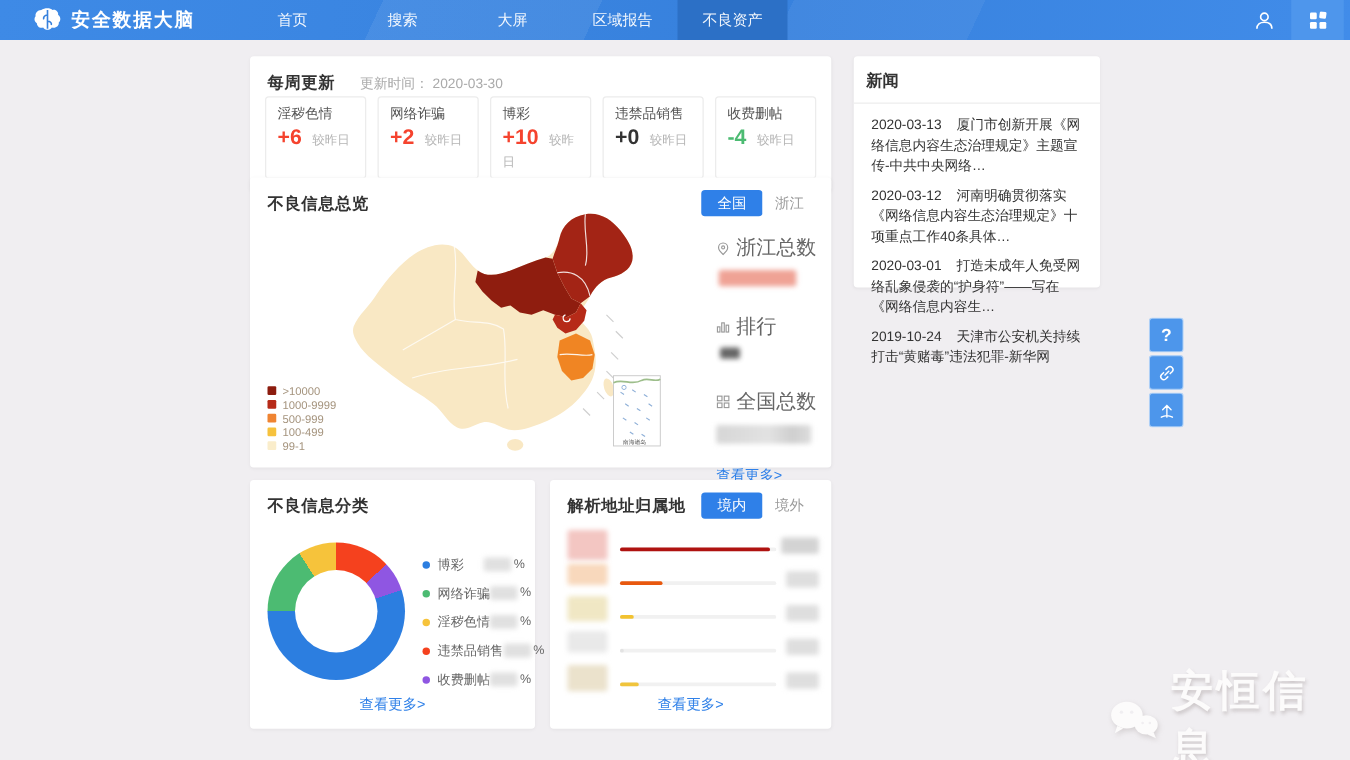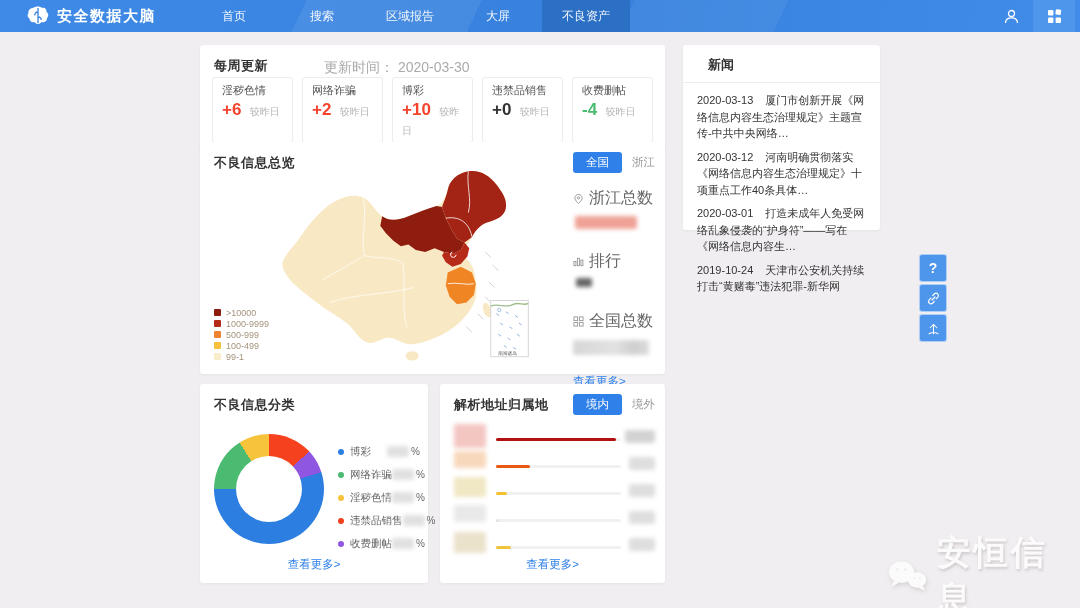--- a/index.html
+++ b/index.html
@@ -23,49 +23,49 @@
   .apps-btn { width:42px; height:32px; background:#4E96EC; display:flex; align-items:center; justify-content:center; margin-right:5px; }
 
   
   .panel { position:absolute; background:#fff; border-radius:3px; box-shadow:0 1px 3px rgba(0,0,0,.05); }
   .panel-title { position:absolute; left:14px; top:12px; font-size:13px; font-weight:bold; color:#333; letter-spacing:.5px; }
   .more-link { color:#2F80E8; font-size:11.5px; cursor:pointer; }
   .redact { filter:blur(2px); border-radius:2px; }
 
   
   #weekly { left:200px; top:45px; width:465px; height:108px; }
-  .weekly-time { position:absolute; left:88px; top:14px; font-size:14px; color:#aaa;margin-left:36px; }
+  .weekly-time { position:absolute; left:88px; top:14px; font-size:11px; color:#aaa; }
   .cards { position:absolute; left:12px; right:12px; top:32px; bottom:10px; display:flex; gap:9px; }
   .card { flex:1; border:1px solid #ececec; border-radius:3px; padding:5px 9px; }
   .card-label { font-size:11px; color:#555; white-space:nowrap; }
   .card-delta { font-size:17px; font-weight:bold; margin-top:2px; display:inline-block; }
   .card-note { font-size:10px; color:#b5b5b5; margin-left:4px; }
 
   
   #overview { left:200px; top:142px; width:465px; height:232px; }
-  .toggle { position:absolute; right:0; top:10px; display:flex; align-items:center;margin-left:32px; }
+  .toggle { position:absolute; right:12px; top:10px; display:flex; align-items:center;margin-left:32px; }
   .toggle .tbtn { font-size:11.5px; color:#999; padding:3px 10px; border-radius:3px; cursor:pointer; background:#fff; }
   .toggle .tbtn.active { background:#2F80E8; color:#fff; padding:3px 13px; }
   #map-box { position:absolute; left:64px; top:20px; width:300px; height:206px; }
   .map-legend { position:absolute; left:14px; bottom:12px; z-index:3; }
   .ml-row { display:flex; align-items:center; gap:5px; height:11px; }
   .ml-sq { width:7px; height:7px; border-radius:1px; }
   .ml-label { font-size:9px; color:#a5947e; }
   .ov-stats { position:absolute; right:8px; top:46px; width:84px; }
   .ov-row { margin-bottom:10px; }
   .ov-label { display:flex; align-items:center; gap:5px; font-size:16px; color:#666; }
   .ov-blob1 { width:62px; height:13px; background:#EFA295; margin:7px 0 22px 2px; }
   .ov-blob2 { width:16px; height:9px; background:#4a4a4a; opacity:.85; margin:6px 0 24px 3px; }
   .ov-blob3 { width:76px; height:15px; background:#d9d9d9; margin:8px 0 16px 0;
               background:linear-gradient(90deg,#d6d6d6 0%,#e2e2e2 55%,#cfcfcf 80%,#dcdcdc 100%); }
   .ov-more { display:inline-block; }
 
   
   #news { left:683px; top:45px; width:197px; height:185px; }
-  .news-head { padding:11px 25px 8px; border-bottom:1px solid #ededed; font-size:13px; font-weight:bold; color:#333; }
+  .news-head { padding:11px 10px 8px; border-bottom:1px solid #ededed; font-size:13px; font-weight:bold; color:#333; }
   .news-list { padding:9px 14px 0; }
   .news-item { font-size:11px; color:#333; line-height:1.5; margin-bottom:7px; cursor:pointer; }
   .news-date { margin-right:12px;margin-top:25px; }
 
   
   #classify { left:200px; top:384px; width:228px; height:199px; }
   #donut { position:absolute; left:14px; top:50px; width:110px; height:110px; border-radius:50%; }
   #donut .hole { position:absolute; inset:22px; background:#fff; border-radius:50%; }
   .cl-legend { position:absolute; left:138px; top:56px; right:8px; }
   .cl-row { display:flex; align-items:center; height:23px; }
@@ -113,23 +113,23 @@
         <path d="M12 3 V18 M12 7 C9.5 7 8.5 9 9 10.5 M12 12 C14.5 12 15.5 13.5 15 15" stroke="#3781DD" stroke-width="1.3" fill="none"></path>
       </svg>
       <span class="brand-text">安全数据大脑</span>
     </div>
     <div class="tabs">
 
         <div class="tab">首页</div>
 
         <div class="tab">搜索</div>
 
+        <div class="tab">大屏</div>
+
         <div class="tab">区域报告</div>
-
-        <div class="tab">大屏</div>
 
         <div class="tab active">不良资产</div>
 
     </div>
     <div class="nav-right">
       <div class="user-btn">
         <svg width="17" height="17" viewBox="0 0 17 17">
           <circle cx="8.5" cy="5.5" r="3" stroke="#fff" stroke-width="1.3" fill="none"></circle>
           <path d="M2.5 15 C2.5 11.5 5 9.8 8.5 9.8 C12 9.8 14.5 11.5 14.5 15" stroke="#fff" stroke-width="1.3" fill="none"></path>
         </svg>

